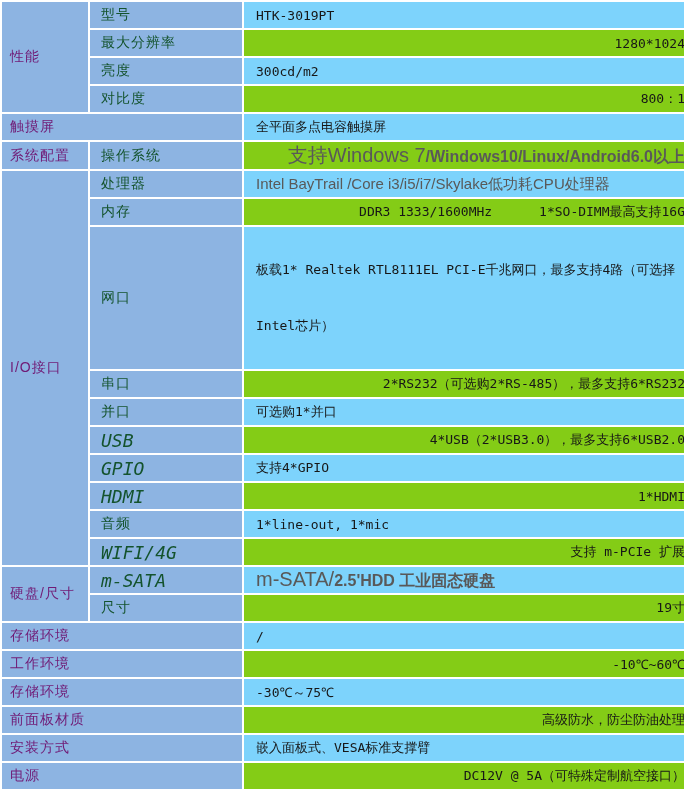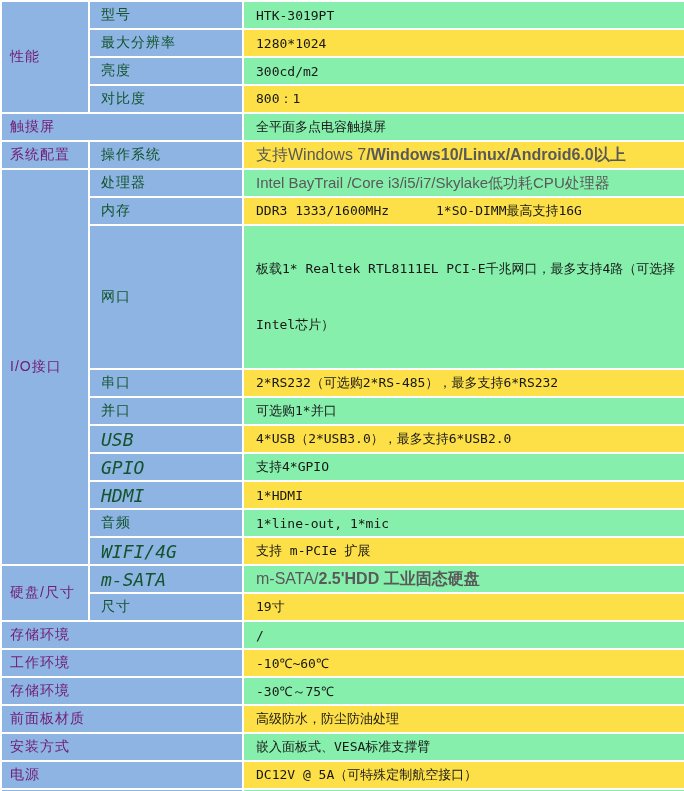--- a/index.html
+++ b/index.html
@@ -4,24 +4,24 @@
 <style>
   html,body{margin:0;padding:0;background:#ffffff;}
   body{width:684px;min-height:791px;font-family:"Liberation Sans",sans-serif;}
   table{border-collapse:collapse;table-layout:fixed;width:684px;}
   td{border:2px solid #ffffff;height:26px;padding:0;vertical-align:middle;overflow:hidden;}
   td.cat{background:#8db4e2;padding-left:8px;font-size:14px;color:#701a75;letter-spacing:1px;}
   td.sub{background:#8db4e2;padding-left:11px;font-size:14px;color:#14532d;letter-spacing:1px;}
   td.sub.mono-sub{font-family:"DejaVu Sans Mono","Liberation Mono",monospace;font-size:18px;letter-spacing:0;font-style:italic;}
   td.val{padding-left:12px;font-family:"DejaVu Sans Mono","Liberation Mono",monospace;
          font-size:13px;color:#171717;white-space:pre-wrap;border-right:0;}
-  tr.r-grey td.val{background:#86efac;}
-  tr.r-white td.val{background:#fde047;}
+  tr.r-grey td.val{background:#7dd3fc;}
+  tr.r-white td.val{background:#84cc16;text-align:right;}
   .modern{font-family:"Liberation Sans",sans-serif;color:#595959;}
-  .modern-lg{font-size:16px;font-weight:400;}
+  .modern-lg{font-size:20px;font-weight:400;}
   .modern-md{font-size:15px;font-weight:400;}
   .modern-sm{font-size:16px;font-weight:700;}
   .two-line div{line-height:26px;}
 </style>
 </head>
 <body>
 
 <table>
   <colgroup>
     <col style="width:88px">

